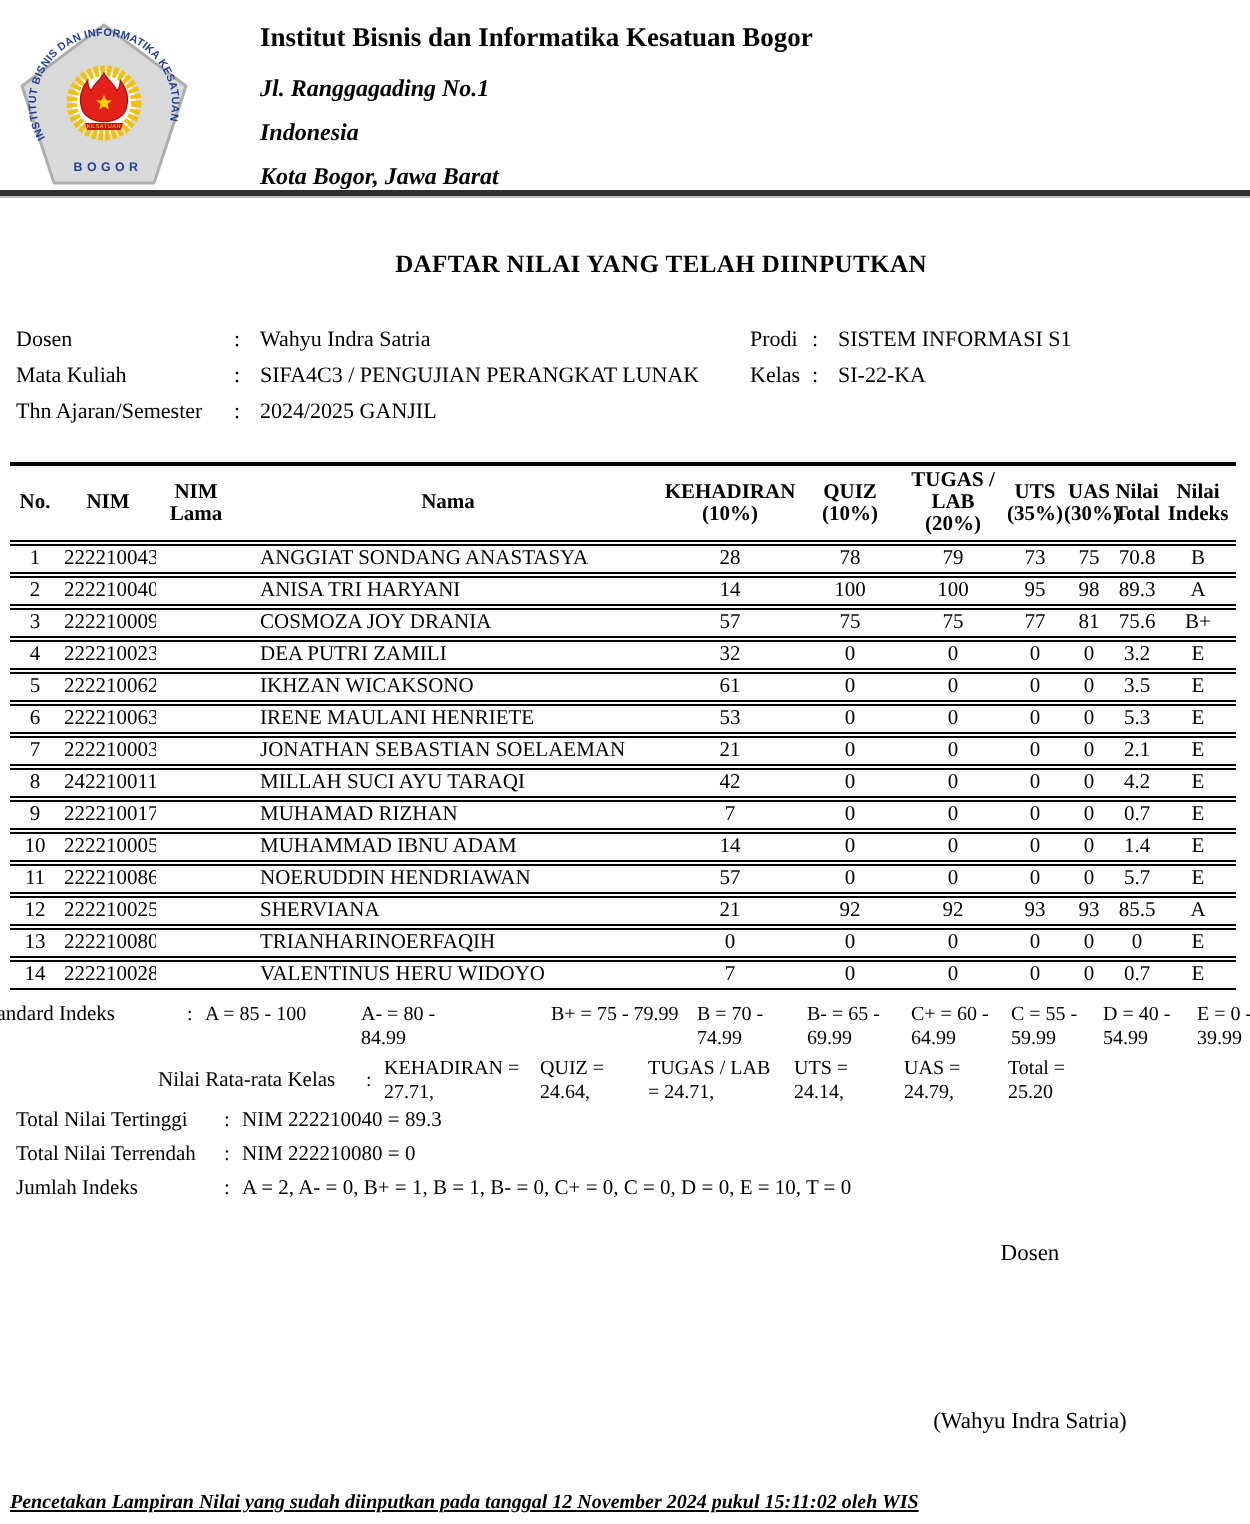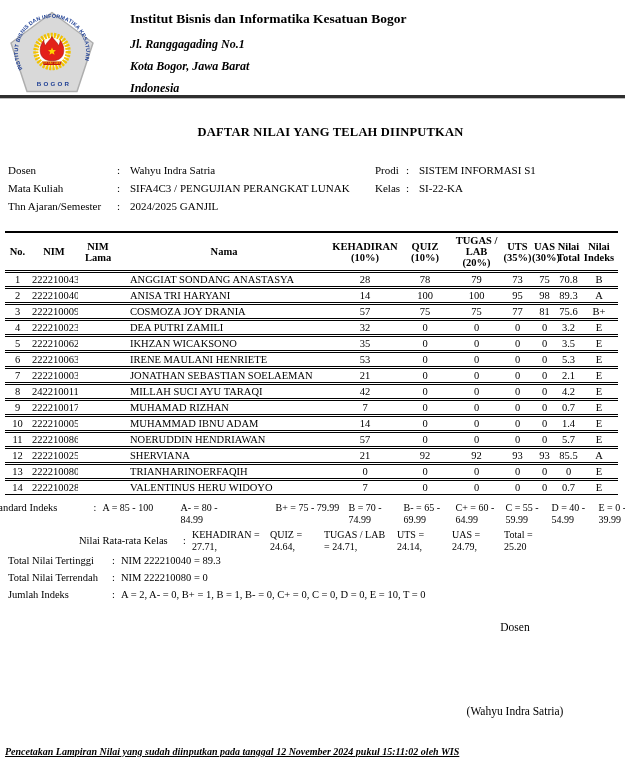--- a/index.html
+++ b/index.html
@@ -84,22 +84,22 @@
     <polygon points="44,37.4 45.1,40.1 48,40.2 45.8,42 46.5,44.8 44,43.2 41.5,44.8 42.2,42 40,40.2 42.9,40.1" fill="#ffd400"></polygon>
     <path d="M34.5 51.5 L53.5 51.5 L52.5 55 L35.5 55 Z" fill="#c41414"></path>
     <text x="44" y="54.2" font-size="2.8" fill="#ffd400" text-anchor="middle" letter-spacing="0.3" font-family="Liberation Sans, sans-serif">KESATUAN</text>
     <text x="46" y="75.5" font-size="6.2" font-weight="bold" fill="#1e3f94" text-anchor="middle" letter-spacing="2.2" font-family="Liberation Sans, sans-serif">BOGOR</text>
   </svg>
   <div class="inst-block">
     <div class="inst-name">Institut Bisnis dan Informatika Kesatuan Bogor</div>
     <div class="inst-addr">
 
     <div>Jl. Ranggagading No.1</div>
+        <div>Indonesia</div>
         <div>Kota Bogor, Jawa Barat</div>
-        <div>Indonesia</div>
       </div>
   </div>
 </div>
 <div class="rule"></div>
 
 <div class="doc-title">DAFTAR NILAI YANG TELAH DIINPUTKAN</div>
 
 <div class="meta">
   <div class="meta-left">
 
@@ -224,21 +224,21 @@
       <td>0</td>
       <td>0</td>
       <td>3.2</td>
       <td>E</td>
     </tr>
       <tr>
       <td>5</td>
       <td>222210062</td>
       <td></td>
       <td>IKHZAN WICAKSONO</td>
-      <td>35</td>
+      <td>61</td>
       <td>0</td>
       <td>0</td>
       <td>0</td>
       <td>0</td>
       <td>3.5</td>
       <td>E</td>
     </tr>
       <tr>
       <td>6</td>
       <td>222210063</td>

